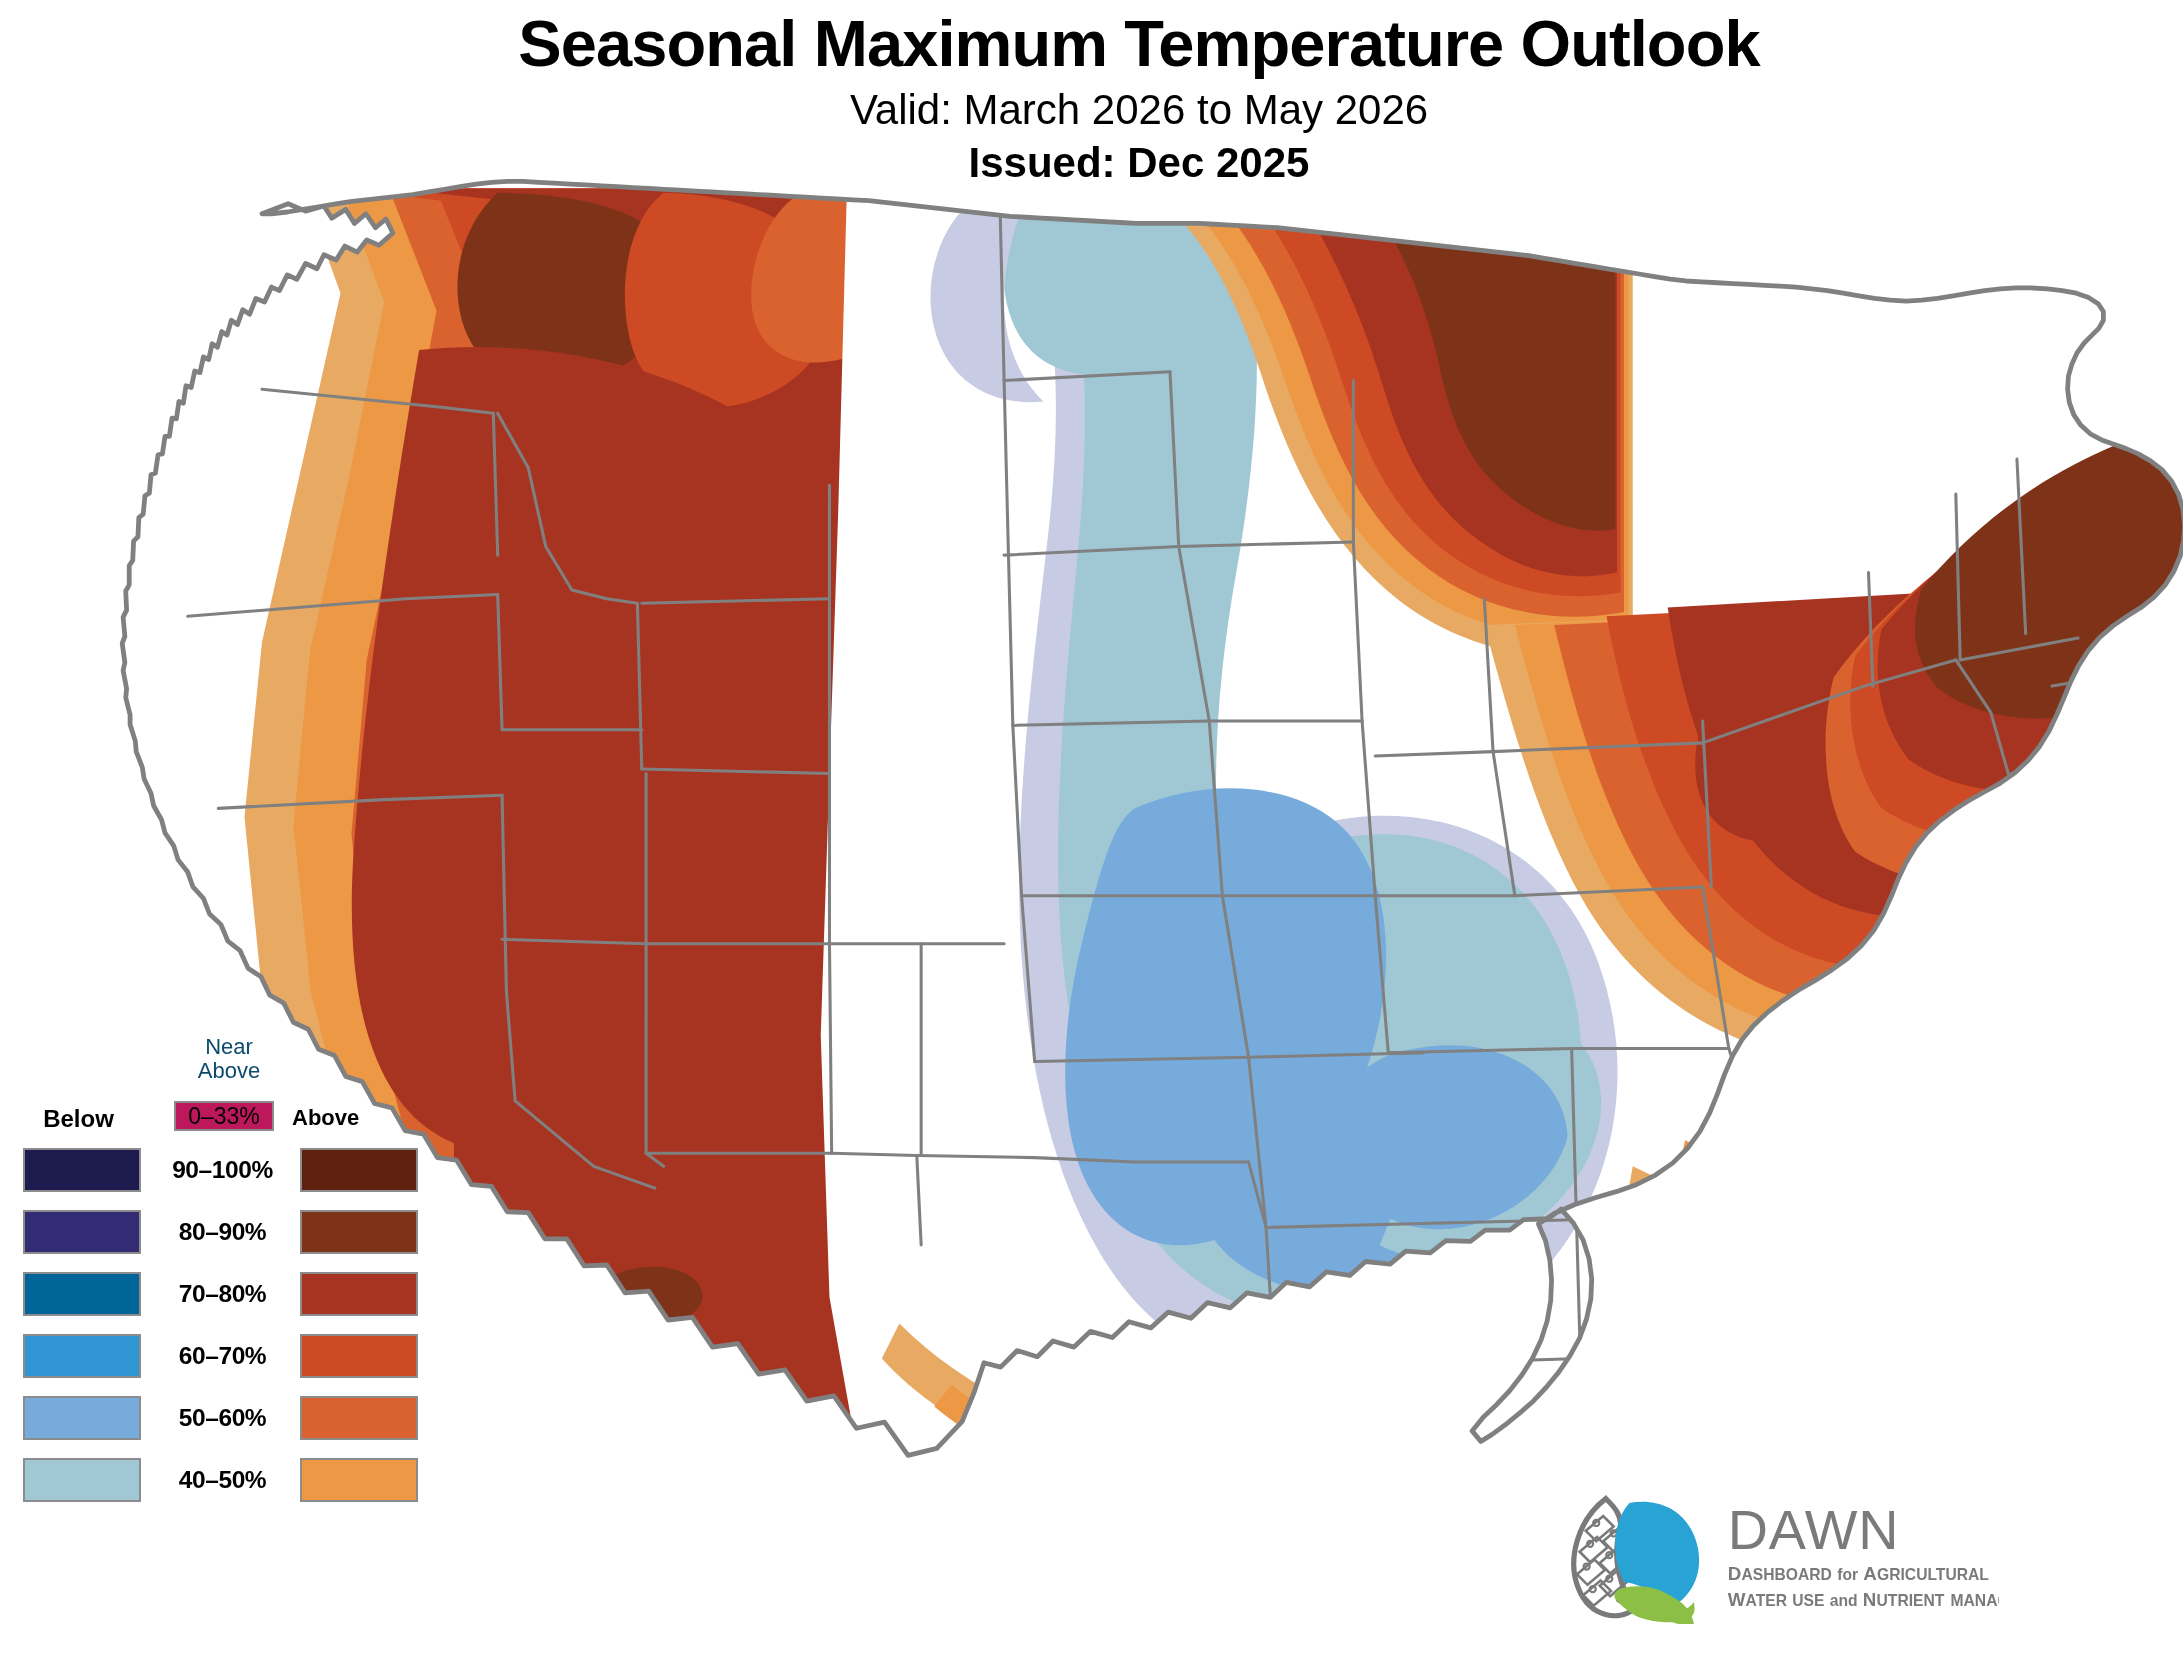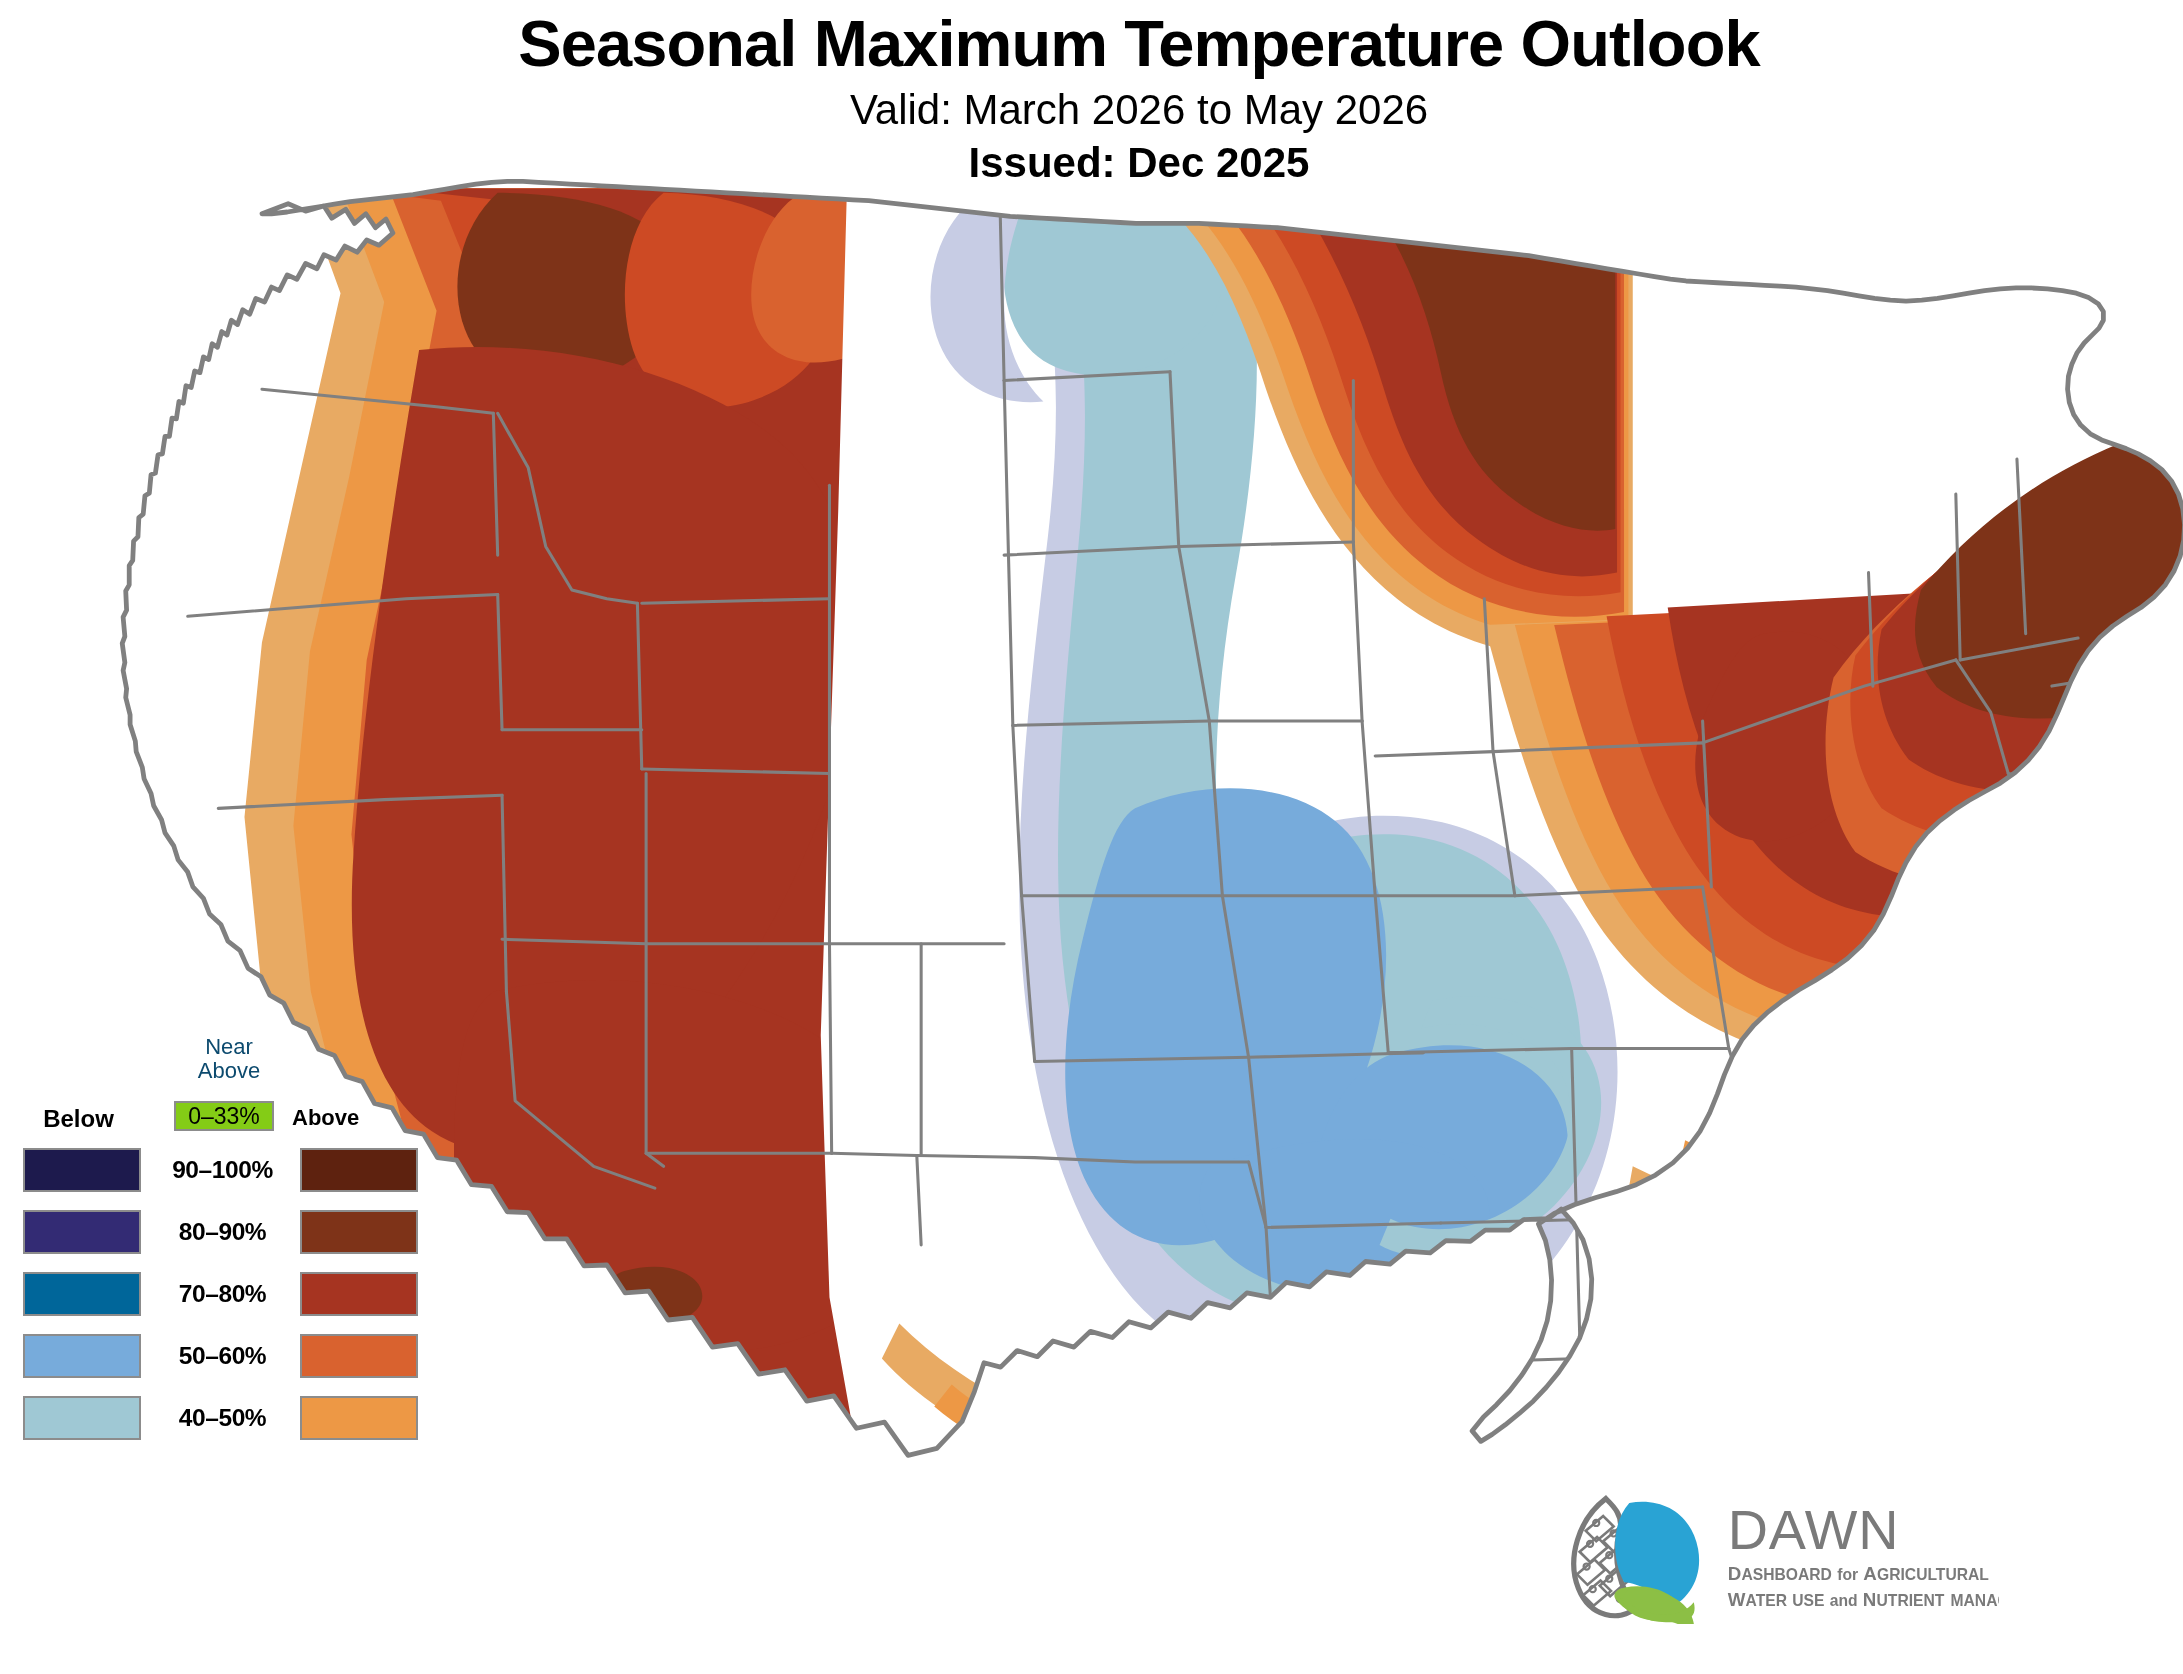--- a/index.html
+++ b/index.html
@@ -15,21 +15,21 @@
 
   
   #mapwrap{position:absolute;left:0;top:162px;width:2278px;height:1332px;}
   #mapsvg{display:block;width:2278px;height:1332px;}
 
   
   #legend{position:absolute;left:13px;top:1035px;width:432px;height:624px;}
   .lg-nn{position:absolute;left:144px;top:0px;width:144px;text-align:center;
          font-size:22px;font-weight:normal;line-height:1.08;color:#0c4a6e;}
   .lg-nnbox{position:absolute;left:161px;top:66px;width:100px;height:30px;
-            border:2.2px solid #8c8c8c;background:#84cc16;box-sizing:border-box;
+            border:2.2px solid #8c8c8c;background:#be185d;box-sizing:border-box;
             display:flex;align-items:center;justify-content:center;
             font-size:23px;color:#000;font-weight:normal;}
   .lg-below{position:absolute;left:0px;top:70px;width:131px;text-align:center;
             font-size:24px;font-weight:bold;color:#000;}
   .lg-above{position:absolute;left:279px;top:70px;width:140px;text-align:left;
             font-size:22px;font-weight:bold;color:#000;}
   .lg-rows{position:absolute;left:0;top:109px;width:432px;}
   .lg-row{position:relative;height:62px;}
   .sw{position:absolute;top:4.4px;width:118px;height:44px;
       border:2.6px solid #8c8c8c;box-sizing:border-box;}
@@ -474,20 +474,25 @@
         <div class="sw sw-below" style="background: rgb(51, 43, 116); border-color: rgb(140, 140, 140);"></div>
         <div class="lg-lbl">80–90%</div>
         <div class="sw sw-above" style="background: rgb(126, 51, 24); border-color: rgb(140, 140, 140);"></div>
       </div>
       <div class="lg-row">
         <div class="sw sw-below" style="background: rgb(0, 102, 154); border-color: rgb(140, 140, 140);"></div>
         <div class="lg-lbl">70–80%</div>
         <div class="sw sw-above" style="background: rgb(166, 52, 33); border-color: rgb(140, 140, 140);"></div>
       </div>
       <div class="lg-row">
+        <div class="sw sw-below" style="background: rgb(47, 150, 211); border-color: rgb(140, 140, 140);"></div>
+        <div class="lg-lbl">60–70%</div>
+        <div class="sw sw-above" style="background: rgb(205, 74, 36); border-color: rgb(140, 140, 140);"></div>
+      </div>
+      <div class="lg-row">
         <div class="sw sw-below" style="background: rgb(119, 171, 219); border-color: rgb(140, 140, 140);"></div>
         <div class="lg-lbl">50–60%</div>
         <div class="sw sw-above" style="background: rgb(217, 98, 47); border-color: rgb(140, 140, 140);"></div>
       </div>
       <div class="lg-row">
         <div class="sw sw-below" style="background: rgb(159, 200, 212); border-color: rgb(140, 140, 140);"></div>
         <div class="lg-lbl">40–50%</div>
         <div class="sw sw-above" style="background: rgb(237, 152, 69); border-color: rgb(140, 140, 140);"></div>
       </div>
     </div>

